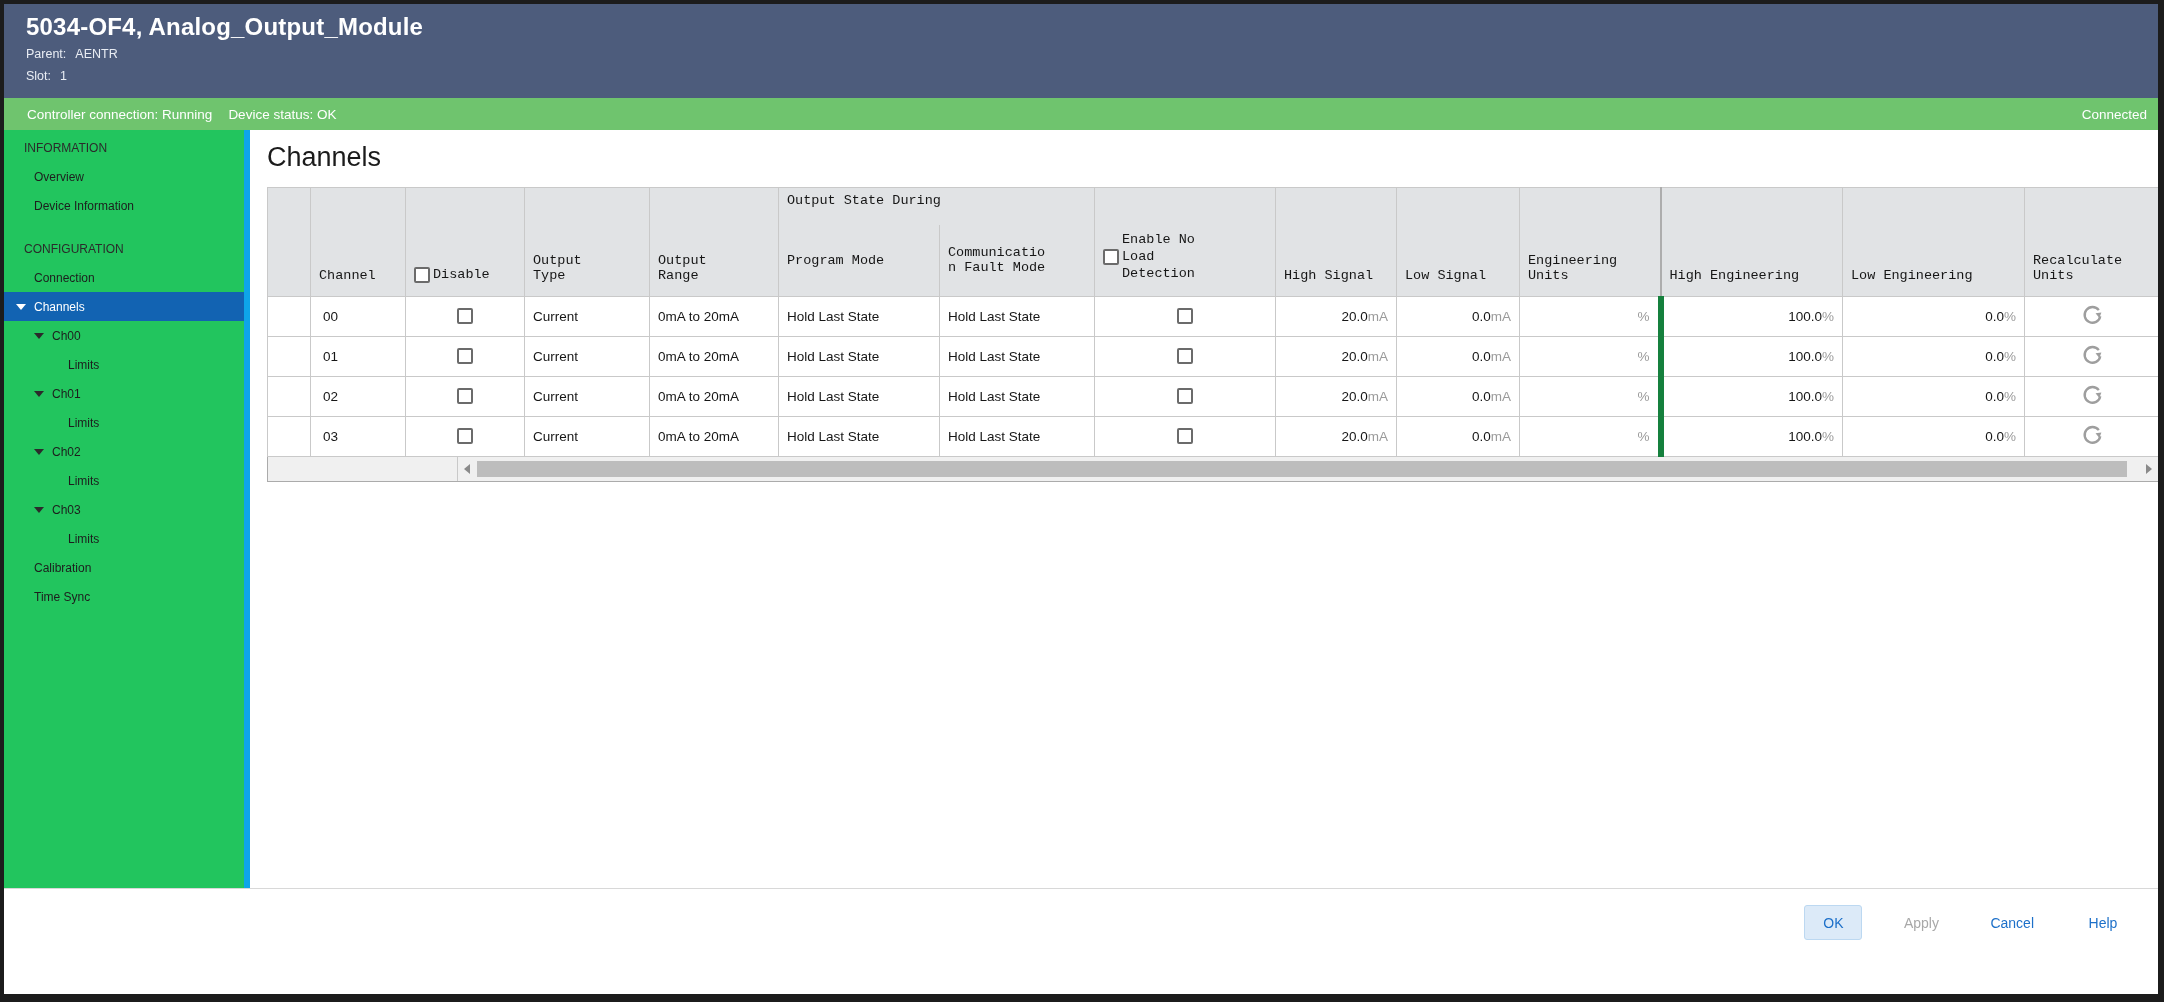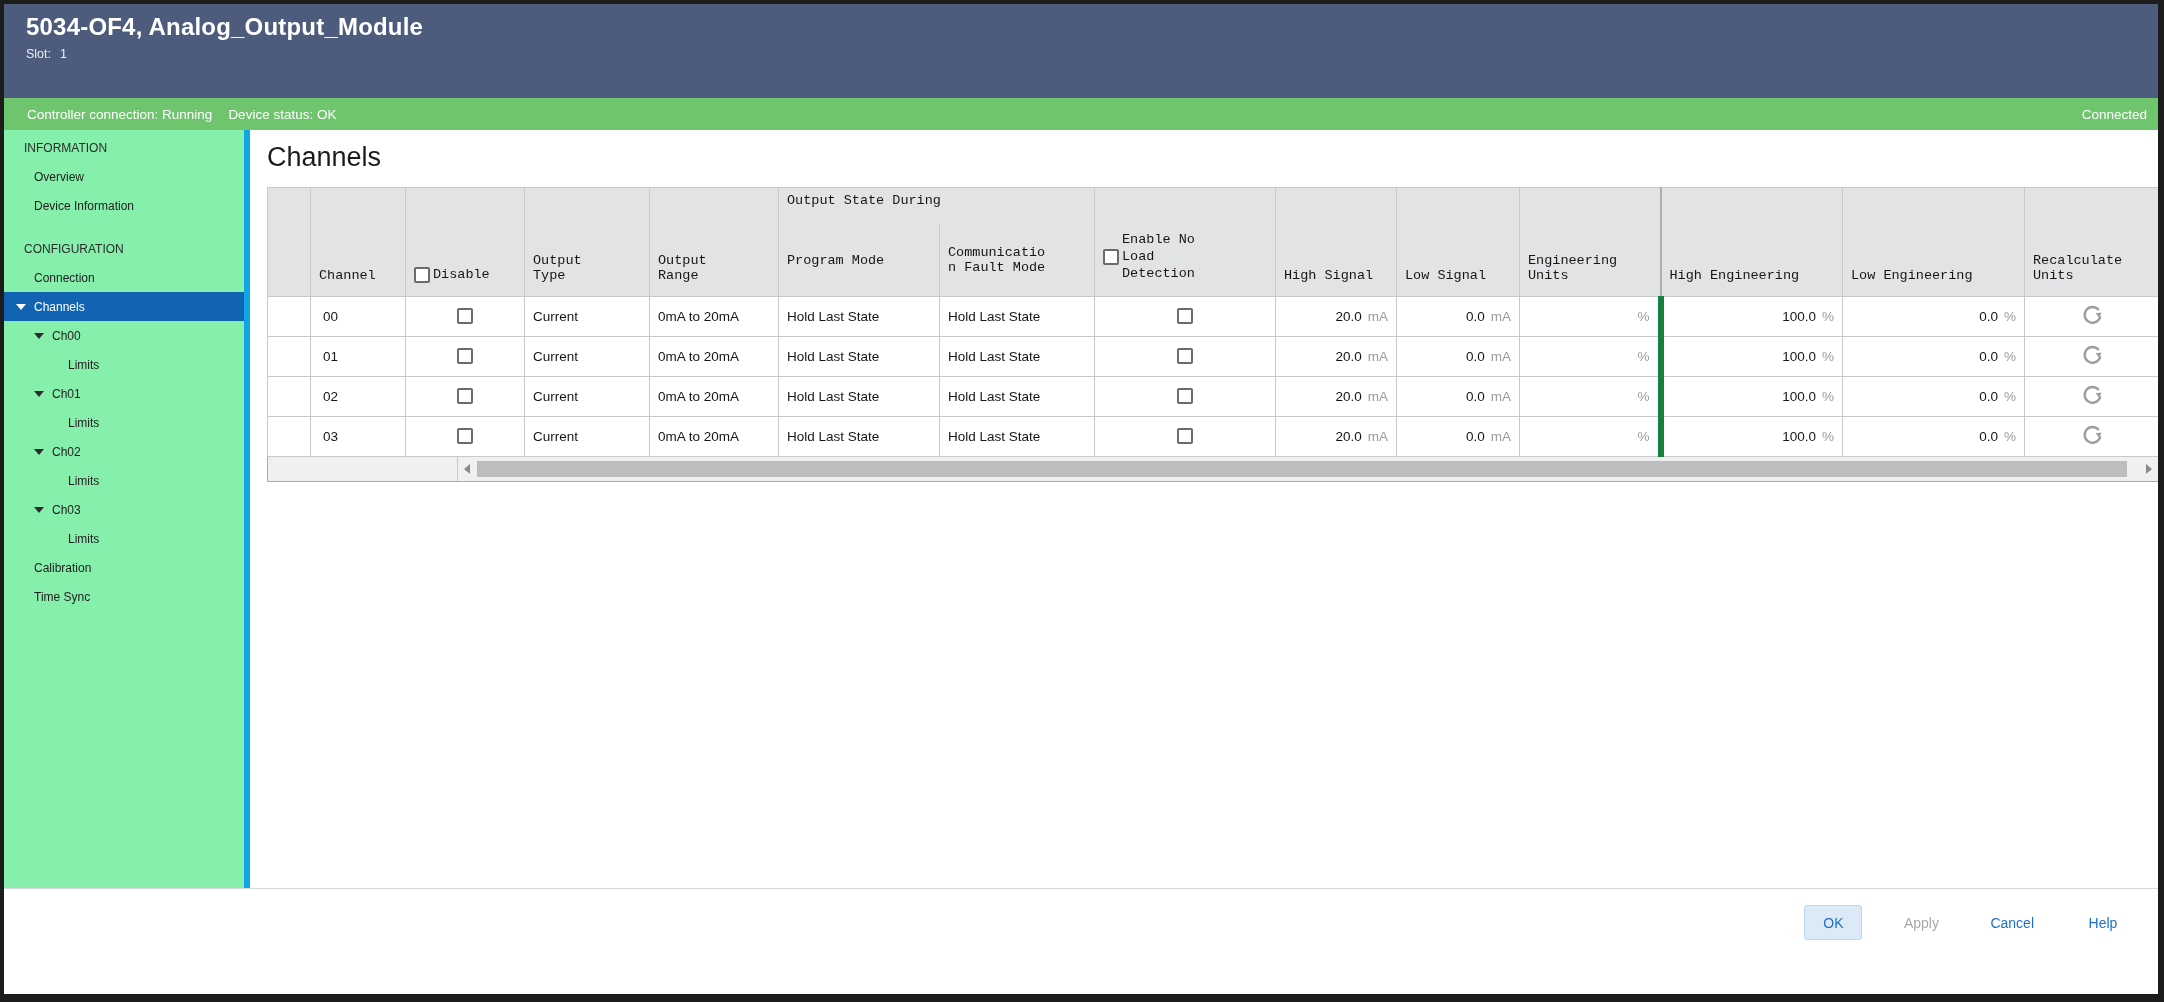--- a/index.html
+++ b/index.html
@@ -1,20 +1,20 @@
 <!DOCTYPE html>
 <html><head>
 <meta charset="utf-8">
 <style>
   html,body{margin:0;padding:0;background:#e8e8e8;}
   *{box-sizing:border-box;}
   .window{
     width:2164px;height:1002px;
     border:4px solid #1c1c1c;border-right-width:6px;border-bottom-width:8px;
-    background:#86efac;
+    background:#22c55e;
     font-family:"Liberation Sans","DejaVu Sans",sans-serif;
     display:flex;flex-direction:column;overflow:hidden;
   }
   
   .titlebar{height:94px;background:#4D5C7C;color:#fff;padding:9px 0 0 22px;flex:0 0 auto;}
   .titlebar .title{font-size:24px;font-weight:bold;letter-spacing:.2px;}
   .titlebar .meta{font-size:12.5px;margin-top:5px;line-height:17px;color:#E9EDF4;}
   .titlebar .meta .lbl{margin-right:9px;}
   
   .statusbar{height:32px;background:#6FC46E;color:#fff;font-size:13.5px;
@@ -60,21 +60,21 @@
   .cb{display:inline-block;width:16px;height:16px;border:2px solid #6b6b6b;border-radius:2px;
     background:#fff;flex:0 0 auto;}
   tr.drow{height:40px;}
   tr.drow td{background:#fff;padding:0 8px;border-radius:19px;}
   td.sel{background:#fff;}
   td.ch{background:#F0F0F0;padding-left:12px !important;}
   td.cbcell{text-align:center;padding:0 !important;}
   td.cbcell .cb{vertical-align:middle;}
   td.num{text-align:right;}
   td.num .unit,{color:#9B9B9B;}
-  .unit{color:#9B9B9B;margin-left:6px;}
+  .unit{color:#9B9B9B;}
   td.recalc{background:#F0F0F0;text-align:center;padding:0 !important;}
   td.heng{border-left:6px solid #15803d;}
   th.heng{border-left:2px solid #ADADAD;}
   
   .hscroll{width:1892px;height:25px;border:1px solid #ABABAB;border-top:0;display:flex;
     background:#F0F0F0;align-items:stretch;}
   .sb-left{width:190px;flex:0 0 auto;border-right:1px solid #C9C9C9;background:#F0F0F0;}
   .sb-btn{width:18px;flex:0 0 auto;display:flex;align-items:center;justify-content:center;}
   .tri-l{width:0;height:0;border-top:5px solid transparent;border-bottom:5px solid transparent;
     border-right:6px solid #8a8a8a;}
@@ -93,20 +93,23 @@
   .btn-apply{color:#A8A8A8;}
   .btn-cancel,.btn-help{color:#1D70C9;}
 </style>
 </head>
 <body>
 
 <div class="window">
 
   <div class="titlebar">
     <div class="title">5034-OF4, Analog_Output_Module</div>
+    <div class="meta">
+      <span class="lbl">Parent:</span><span>AENTR</span>
+    </div>
     <div class="meta">
       <span class="lbl">Slot:</span><span>1</span>
     </div>
   </div>
 
   <div class="statusbar">
     <span class="st">Controller connection: Running</span>
     <span class="st">Device status: OK</span>
     <span class="right">Connected</span>
   </div>

